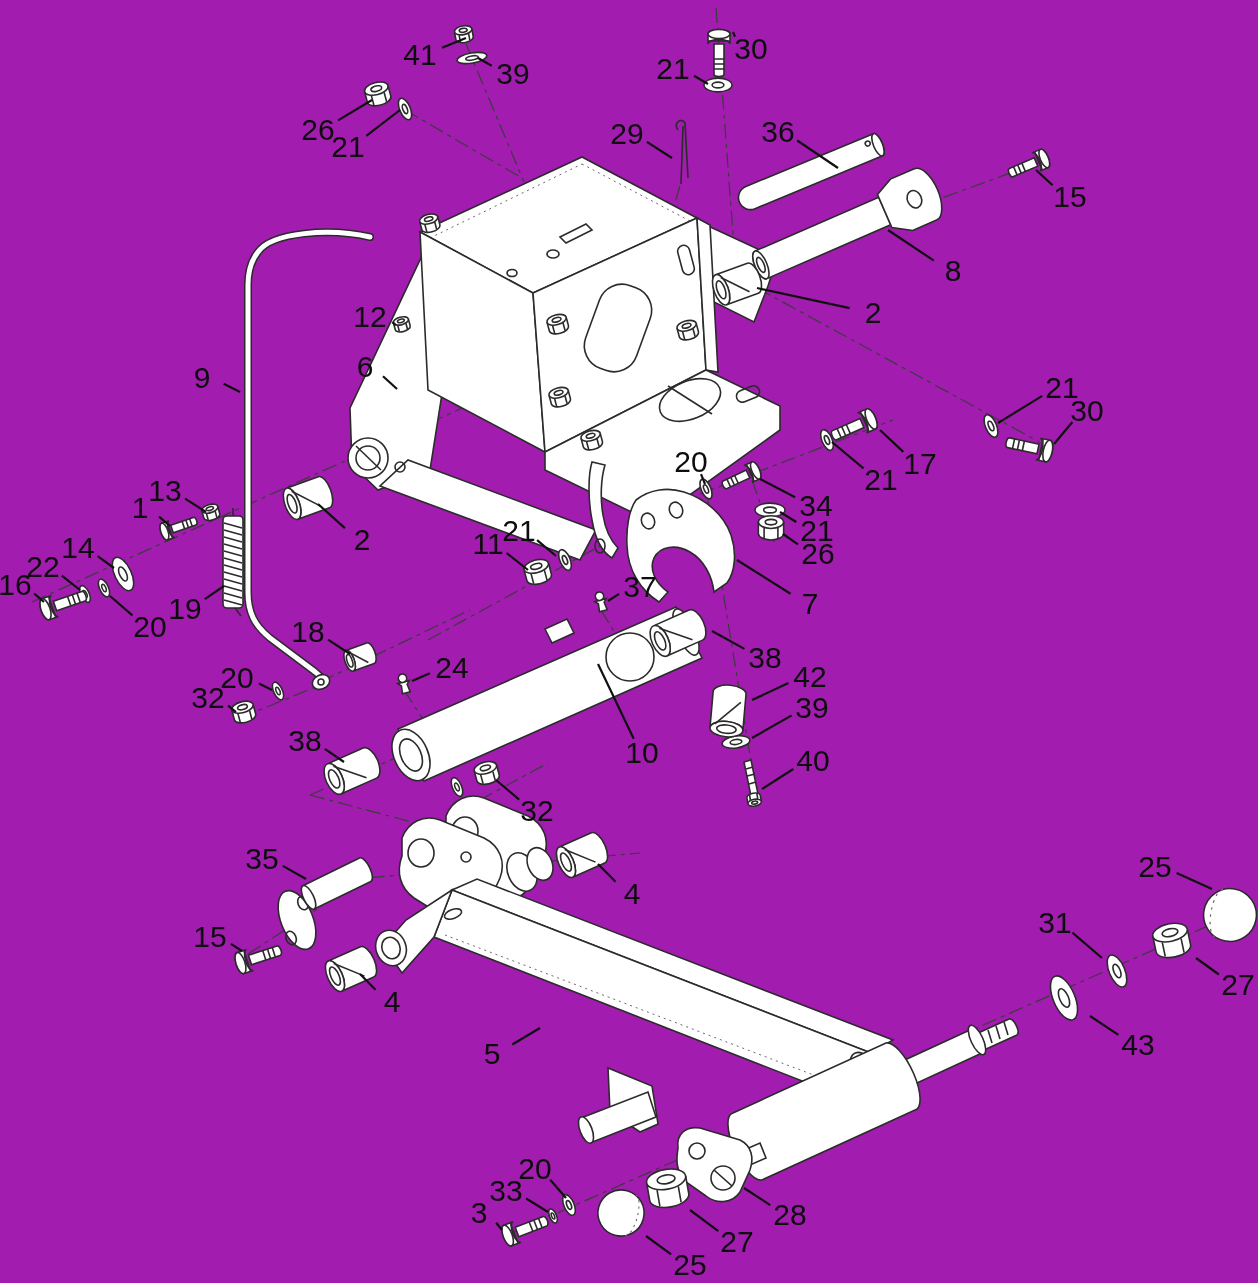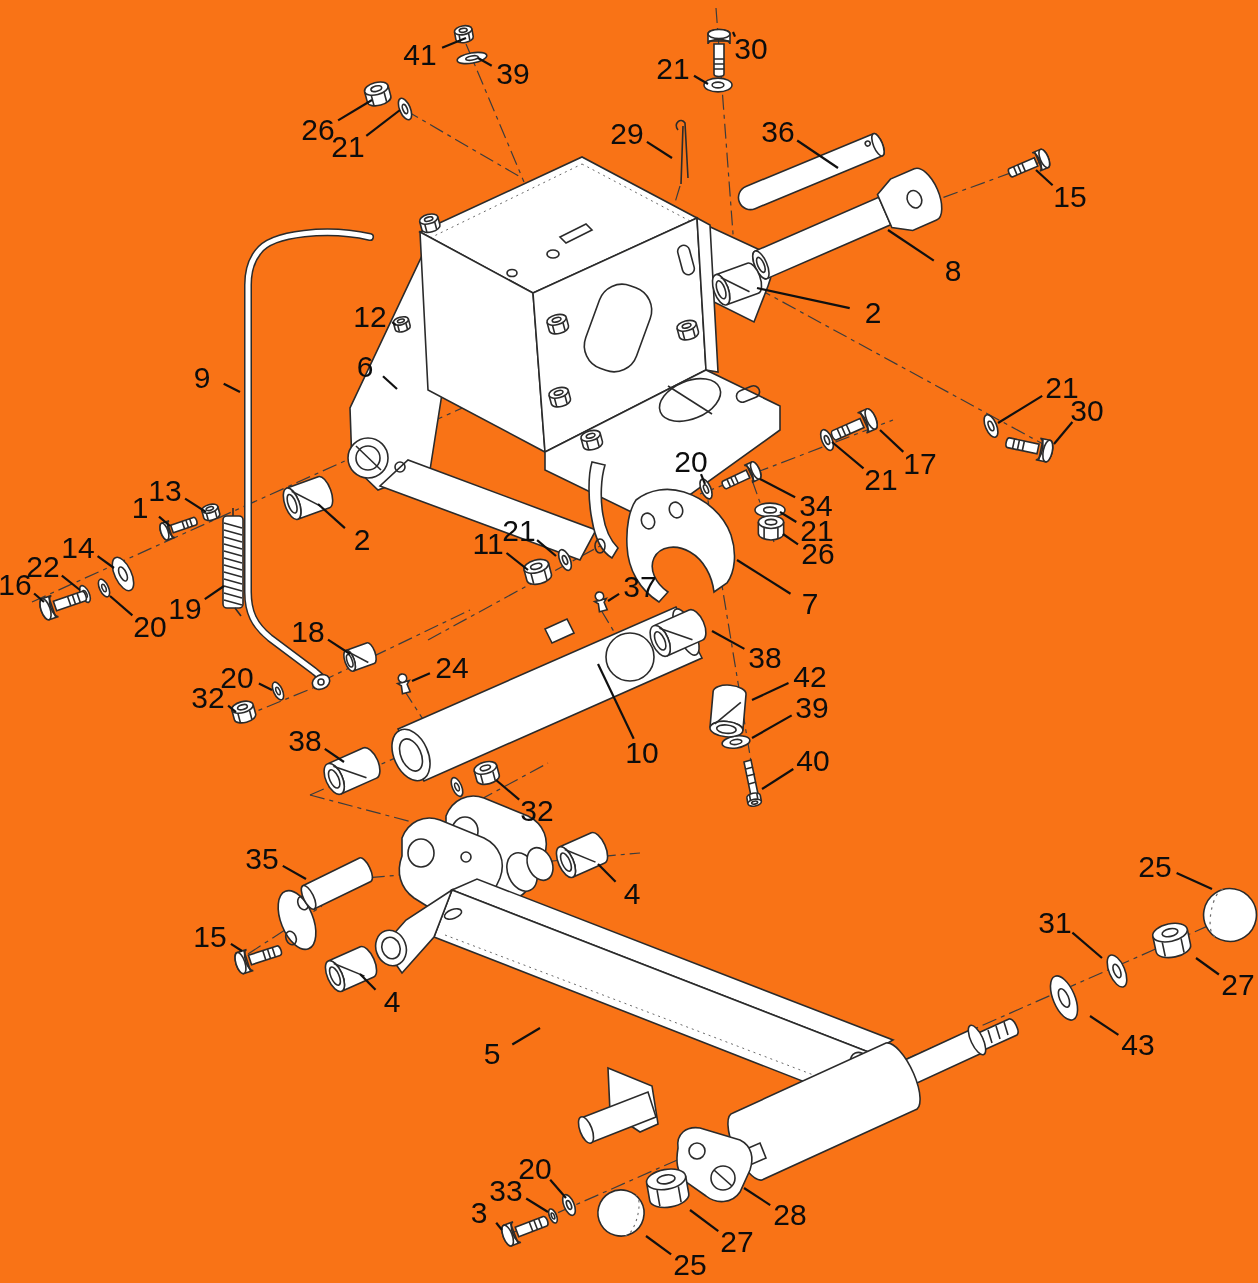--- a/index.html
+++ b/index.html
@@ -1,16 +1,16 @@
 <!DOCTYPE html>
 <html><head>
 <meta charset="utf-8">
 <style>
   html,body{margin:0;padding:0;background:#fff;}
-  #stage{position:relative;width:1258px;height:1283px;background:#f97316;overflow:hidden;
+  #stage{position:relative;width:1258px;height:1283px;background:#a21caf;overflow:hidden;
          font-family:"Liberation Sans",sans-serif;}
   svg{display:block;}
   .s{stroke:#2b2b2b;stroke-width:1.6;fill:none;vector-effect:non-scaling-stroke;}
   .f{stroke:#2b2b2b;stroke-width:1.6;fill:#ffffff;vector-effect:non-scaling-stroke;}
   .ax{stroke:#3c3c3c;stroke-width:1.2;fill:none;stroke-dasharray:15 5 4 5;}
   .dt{stroke:#6a6a6a;stroke-width:1;fill:none;stroke-dasharray:2 4;}
   .rodA{stroke:#2b2b2b;stroke-width:8;fill:none;stroke-linecap:round;}
   .rodB{stroke:#ffffff;stroke-width:5;fill:none;stroke-linecap:round;}
   .ld{stroke:#101010;stroke-width:2.2;}
   text.cl{font-family:"Liberation Sans",sans-serif;font-size:30px;fill:#0d0d0d;}

